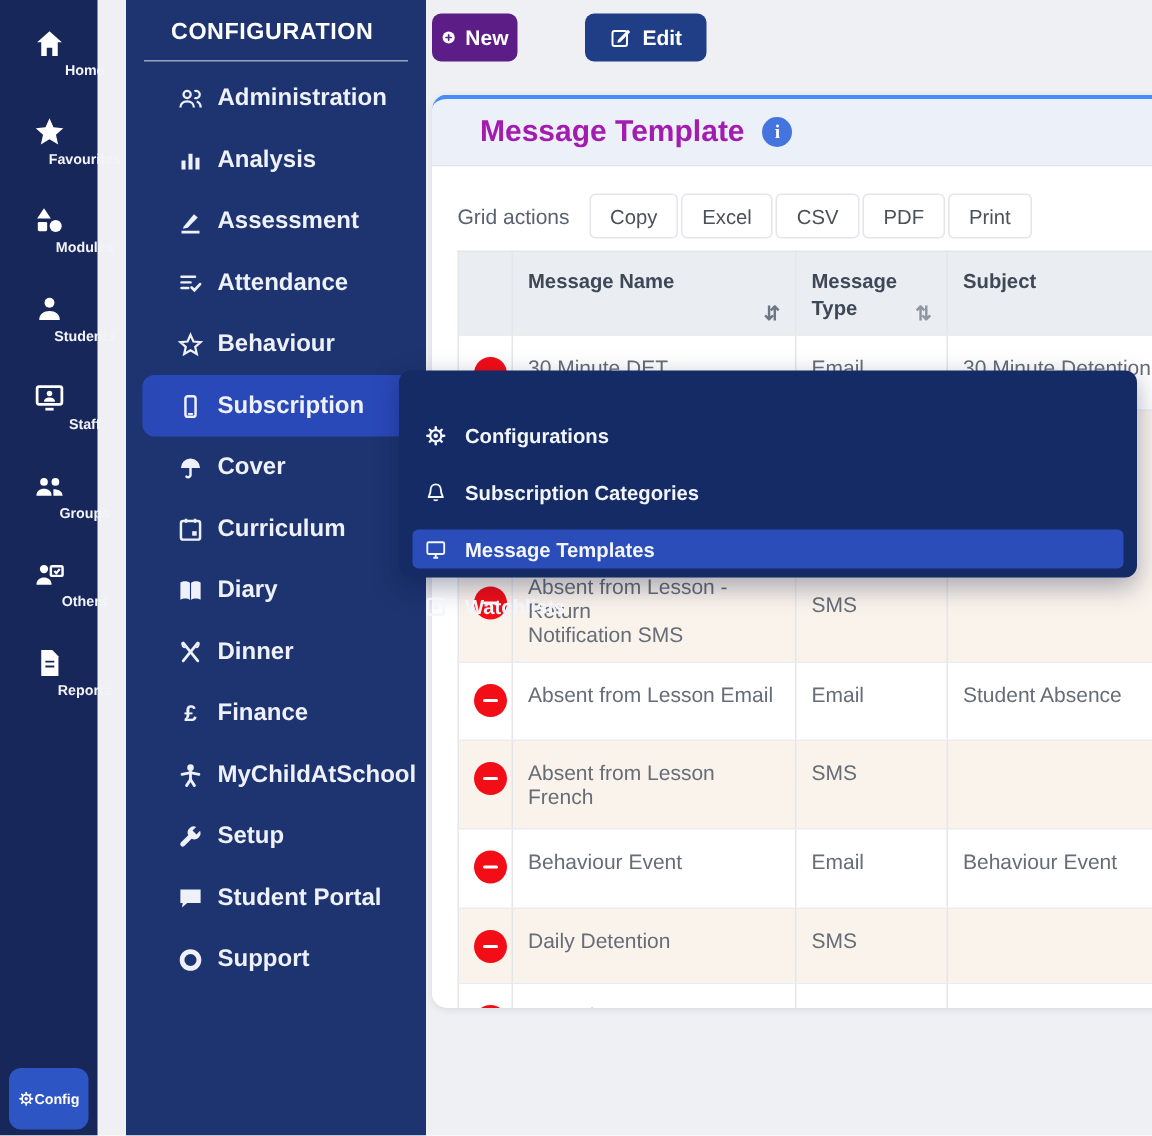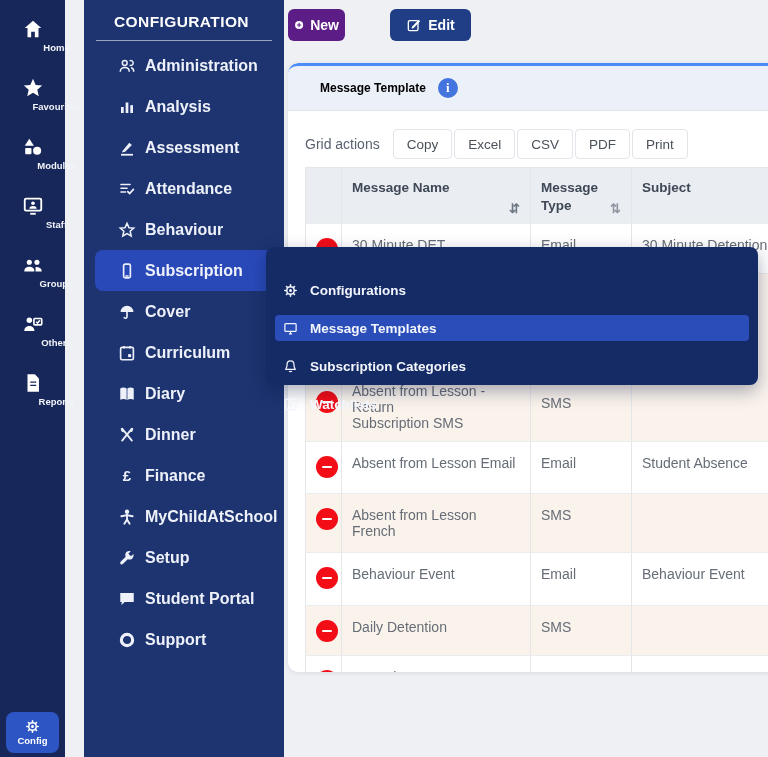--- a/index.html
+++ b/index.html
@@ -9,21 +9,21 @@
     font-family:"Liberation Sans","DejaVu Sans",sans-serif;
     -webkit-font-smoothing:antialiased;
   }
   
   .rail{position:absolute;left:0;top:0;width:65px;height:757px;background:#182759;z-index:6;}
   .rail-item{height:59px;display:flex;flex-direction:column;align-items:center;justify-content:center;color:#fff;cursor:pointer;}
   .rail-items{padding-top:6px;}
   .rail-item .ric{width:22px;height:22px;}
   .rail-item .rlabel{font-size:9.5px;font-weight:700;margin-top:2px;color:#f2f4fa;padding-left:48px;}
   .config-btn{position:absolute;left:6px;top:712px;width:53px;height:41px;border:none;border-radius:8px;
-    background:#2d55c4;color:#fff;display:flex;flex-direction:column;align-items:center;justify-content:center;cursor:pointer;}
+    background:#2d55c4;color:#fff;display:flex;flex-direction:row;align-items:center;cursor:pointer;}
   .config-btn .ric{width:15px;height:15px;}
   .config-btn .rlabel{font-size:9.5px;font-weight:700;margin-top:1px;color:#fff;}
   
   .panel{position:absolute;left:65px;top:0;width:200px;height:757px;background:#1d3470;z-index:5;margin-left:19px;}
   .panel-title{color:#fff;font-size:15.5px;font-weight:800;letter-spacing:.4px;padding:13px 0 0 30px;}
   .panel-divider{height:1px;background:rgba(255,255,255,.55);margin:9px 12px 4px 12px;}
   .panel-item{height:41px;display:flex;align-items:center;color:#eef1f9;cursor:pointer;position:relative;}
   .panel-item .pic{width:18px;height:18px;margin-left:34px;flex:none;}
   .panel-item .plabel{font-size:16px;font-weight:700;margin-left:9px;white-space:nowrap;}
   .panel-item.selected{background:#2a49b9;border-radius:8px;margin-left:11px;}
@@ -34,21 +34,21 @@
     font-size:14px;font-weight:700;display:flex;align-items:center;justify-content:center;gap:6px;cursor:pointer;
     font-family:"Liberation Sans",sans-serif;}
   .btn .bic{width:16px;height:16px;}
   .btn-new{left:288px;width:57px;background:#5d1d86;}
   .btn-edit{left:358px;width:81px;background:#203e85;margin-left:32px;}
   
   .card{position:absolute;left:288px;top:63px;width:506px;height:609px;background:#fff;border-radius:10px;
     box-shadow:0 1px 5px rgba(30,40,90,.10);overflow:hidden;z-index:2;}
   .card-header{height:44px;background:#ecf0f8;border-top:3px solid #4a8df8;border-bottom:1px solid #dfe5f0;
     display:flex;align-items:center;padding-left:32px;border-radius:10px 10px 0 0;}
-  .card-title{font-size:12px;font-weight:800;color:#000000;}
+  .card-title{font-size:20px;font-weight:800;color:#a21caf;}
   .info-dot{width:20px;height:20px;border-radius:50%;background:#4474dd;color:#fff;margin-left:12px;
     display:flex;align-items:center;justify-content:center;font-size:13px;font-weight:800;font-family:"Liberation Serif",serif;cursor:pointer;}
   .grid-actions{display:flex;align-items:center;margin:18px 0 8px 17px;}
   .ga-label{font-size:14px;color:#5a6170;margin-right:13px;text-align:right;}
   .ga-btn{height:30px;padding:0 13px;background:#fff;border:1px solid #e3e5ea;border-radius:4px;margin-right:2px;
     font-size:13.5px;color:#4b5158;font-family:"Liberation Sans",sans-serif;cursor:pointer;}
   
   .tbl{margin-left:17px;width:660px;border-collapse:collapse;table-layout:fixed;}
   .tbl th,.tbl td{border:1px solid #e4e6ea;border-bottom:1px solid #ebecee;vertical-align:top;text-align:left;
     font-family:"Liberation Sans",sans-serif;}
@@ -97,20 +97,27 @@
           </svg></span>
         <span class="rlabel">Favourites</span>
       </div>
       <div class="rail-item">
         <span class="ric"><svg viewBox="0 0 24 24" width="100%" height="100%">
             <path d="M8 3 L13 10.5 H3 Z" fill="currentColor"></path>
             <circle cx="16.5" cy="16" r="4.4" fill="currentColor"></circle>
             <rect x="3.5" y="13" width="6.8" height="6.8" rx="1" fill="currentColor"></rect>
           </svg></span>
         <span class="rlabel">Modules</span>
+      </div>
+      <div class="rail-item">
+        <span class="ric"><svg viewBox="0 0 24 24" width="100%" height="100%">
+            <circle cx="12" cy="7.5" r="3.6" fill="currentColor"></circle>
+            <path d="M4.5 20 C4.5 15.5 8 13.5 12 13.5 C16 13.5 19.5 15.5 19.5 20 Z" fill="currentColor"></path>
+          </svg></span>
+        <span class="rlabel">Students</span>
       </div>
       <div class="rail-item">
         <span class="ric"><svg viewBox="0 0 24 24" width="100%" height="100%">
             <rect x="3" y="4" width="18" height="13" rx="1.5" fill="none" stroke="currentColor" stroke-width="2"></rect>
             <circle cx="12" cy="9" r="2" fill="currentColor"></circle>
             <path d="M8 15 C8 12.8 10 12 12 12 C14 12 16 12.8 16 15 Z" fill="currentColor"></path>
             <path d="M9 20.5 H15" stroke="currentColor" stroke-width="2"></path>
           </svg></span>
         <span class="rlabel">Staff</span>
       </div>
@@ -343,21 +350,21 @@
             <div class="type-txt">Email</div>
           </td>
           <td>30 Minute Detention</td>
         </tr>
         <tr class="shade covered">
           <td class="minus-cell">
             <div class="minus-wrap"><span class="minus-dot"></span></div>
           </td>
           <td>
             <div>Absent from Lesson - Return</div>
-            <div>Subscription SMS</div>
+            <div>Notification SMS</div>
           </td>
           <td>
             <div class="type-txt">SMS</div>
           </td>
           <td></td>
         </tr>
         <tr>
           <td class="minus-cell">
             <div class="minus-wrap"><span class="minus-dot"></span></div>
           </td>
@@ -423,35 +430,35 @@
               <path d="M3 12 H5.4"></path>
               <path d="M18.6 12 H21"></path>
               <path d="M5.6 5.6 L7.3 7.3"></path>
               <path d="M16.7 16.7 L18.4 18.4"></path>
               <path d="M18.4 5.6 L16.7 7.3"></path>
               <path d="M7.3 16.7 L5.6 18.4"></path>
             </g>
           </svg></span>
         <span class="flabel">Configurations</span>
       </div>
+      <div class="fly-item">
+        <span class="fic"><svg viewBox="0 0 24 24" width="100%" height="100%">
+            <path d="M12 3 C8.8 3 6.5 5.5 6.5 9 C6.5 13.5 4.5 15 4.5 16.5 H19.5 C19.5 15 17.5 13.5 17.5 9 C17.5 5.5 15.2 3 12 3 Z" fill="none" stroke="currentColor" stroke-width="2"></path>
+            <path d="M10 19.2 C10.4 20.4 13.6 20.4 14 19.2" stroke="currentColor" stroke-width="2" fill="none"></path>
+          </svg></span>
+        <span class="flabel">Subscription Categories</span>
+      </div>
       <div class="fly-item selected">
         <span class="fic"><svg viewBox="0 0 24 24" width="100%" height="100%">
             <rect x="3" y="4" width="18" height="12.5" rx="1.5" fill="none" stroke="currentColor" stroke-width="2"></rect>
             <path d="M9.5 20.5 H14.5 M12 17 V20.2" stroke="currentColor" stroke-width="2"></path>
           </svg></span>
         <span class="flabel">Message Templates</span>
       </div>
       <div class="fly-item">
         <span class="fic"><svg viewBox="0 0 24 24" width="100%" height="100%">
-            <path d="M12 3 C8.8 3 6.5 5.5 6.5 9 C6.5 13.5 4.5 15 4.5 16.5 H19.5 C19.5 15 17.5 13.5 17.5 9 C17.5 5.5 15.2 3 12 3 Z" fill="none" stroke="currentColor" stroke-width="2"></path>
-            <path d="M10 19.2 C10.4 20.4 13.6 20.4 14 19.2" stroke="currentColor" stroke-width="2" fill="none"></path>
-          </svg></span>
-        <span class="flabel">Subscription Categories</span>
-      </div>
-      <div class="fly-item">
-        <span class="fic"><svg viewBox="0 0 24 24" width="100%" height="100%">
             <rect x="3.5" y="3.5" width="17" height="17" rx="2.5" fill="none" stroke="currentColor" stroke-width="2.4"></rect>
             <circle cx="12" cy="12" r="3.2" fill="currentColor"></circle>
           </svg></span>
         <span class="flabel">Watchlists</span>
       </div>
     </div>
 </div>
 
 </body></html>

